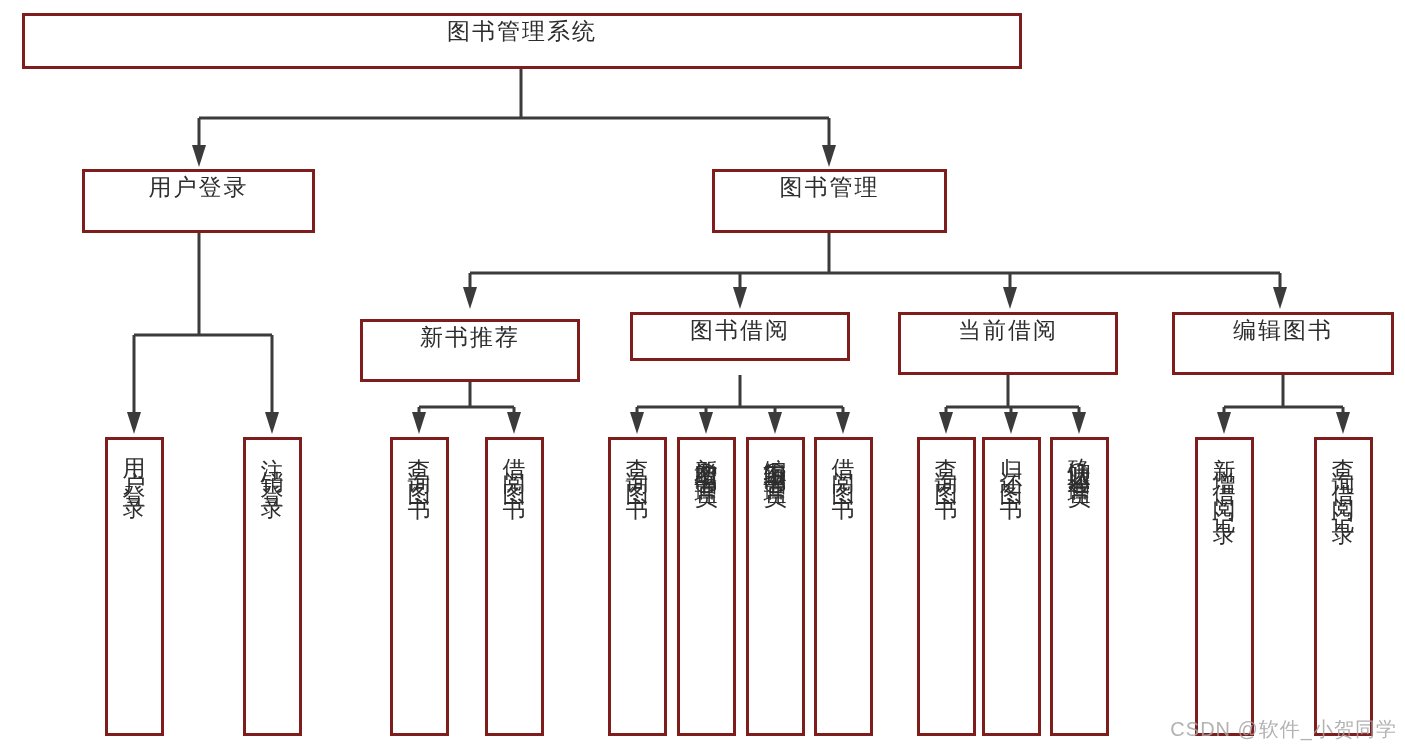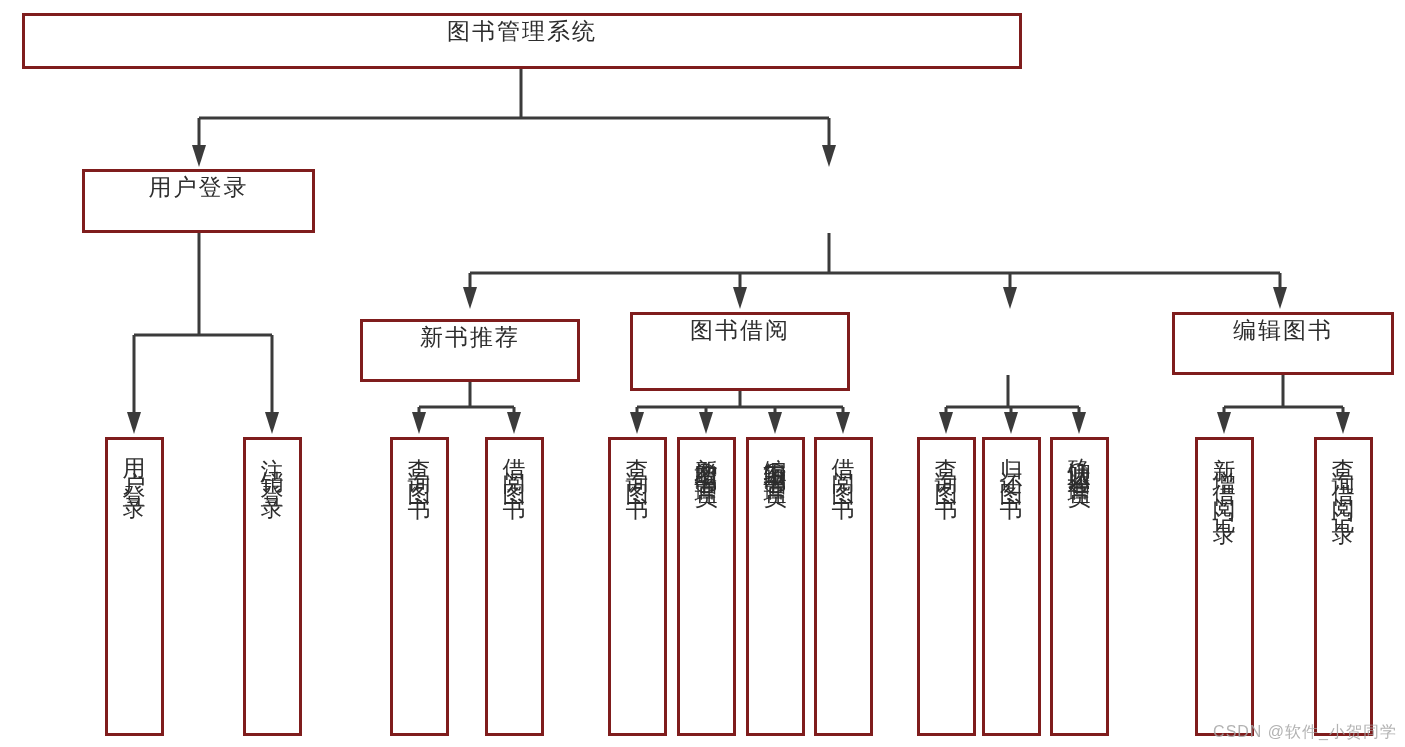--- a/index.html
+++ b/index.html
@@ -35,42 +35,42 @@
     line-height:1.05;
     letter-spacing:13px;
     white-space:nowrap;
   }
   .v-label.tight { letter-spacing:4px; }
   
   .b-root        { left:22px;   top:13px;  width:1000px; height:56px; }
   .b-userlogin   { left:82px;   top:169px; width:233px;  height:64px; }
   .b-bookmgmt    { left:712px;  top:169px; width:235px;  height:64px; }
   .b-newbook     { left:360px;  top:312px; width:220px;  height:63px;margin-top:7px; }
-  .b-bookborrow  { left:630px;  top:312px; width:220px;  height:79px; }
+  .b-bookborrow  { left:630px;  top:312px; width:220px;  height:49px; }
   .b-curborrow   { left:898px;  top:312px; width:220px;  height:63px; }
   .b-borrowrec   { left:1172px; top:312px; width:222px;  height:63px; }
   .leaf          { top:437px; width:59px; height:299px; }
   .l-1  { left:105px;  }
   .l-2  { left:243px;  }
   .l-3  { left:390px;  }
   .l-4  { left:485px;  }
   .l-5  { left:608px;  }
   .l-6  { left:677px;  }
   .l-7  { left:746px;  }
   .l-8  { left:814px;  }
   .l-9  { left:917px;  }
   .l-10 { left:982px;  }
   .l-11 { left:1050px; }
   .l-12 { left:1195px; }
   .l-13 { left:1314px; }
   .watermark {
     position:absolute;
     right:8px;
     bottom:4px;
-    font-size:16px;
+    font-size:20px;
     color:rgba(164,164,164,0.85);
     letter-spacing:1px;
     z-index:5;
     white-space:nowrap;
   }
 </style>
 </head>
 <body>
 
 <div id="canvas">
@@ -118,26 +118,32 @@
     </g>
   </svg>
 
   <div class="box b-root">
     <span class="h-label">图书管理系统</span>
   </div>
 
   <div class="box b-userlogin">
     <span class="h-label">用户登录</span>
   </div>
+  <div class="box b-bookmgmt">
+    <span class="h-label">图书管理</span>
+  </div>
 
   <div class="box b-newbook">
     <span class="h-label">新书推荐</span>
   </div>
   <div class="box b-bookborrow">
     <span class="h-label">图书借阅</span>
+  </div>
+  <div class="box b-curborrow">
+    <span class="h-label">当前借阅</span>
   </div>
   <div class="box b-borrowrec">
     <span class="h-label">编辑图书</span>
   </div>
 
   <div class="box leaf l-1">
     <span class="v-label">用户登录</span>
   </div>
   <div class="box leaf l-2">
     <span class="v-label">注销登录</span>

